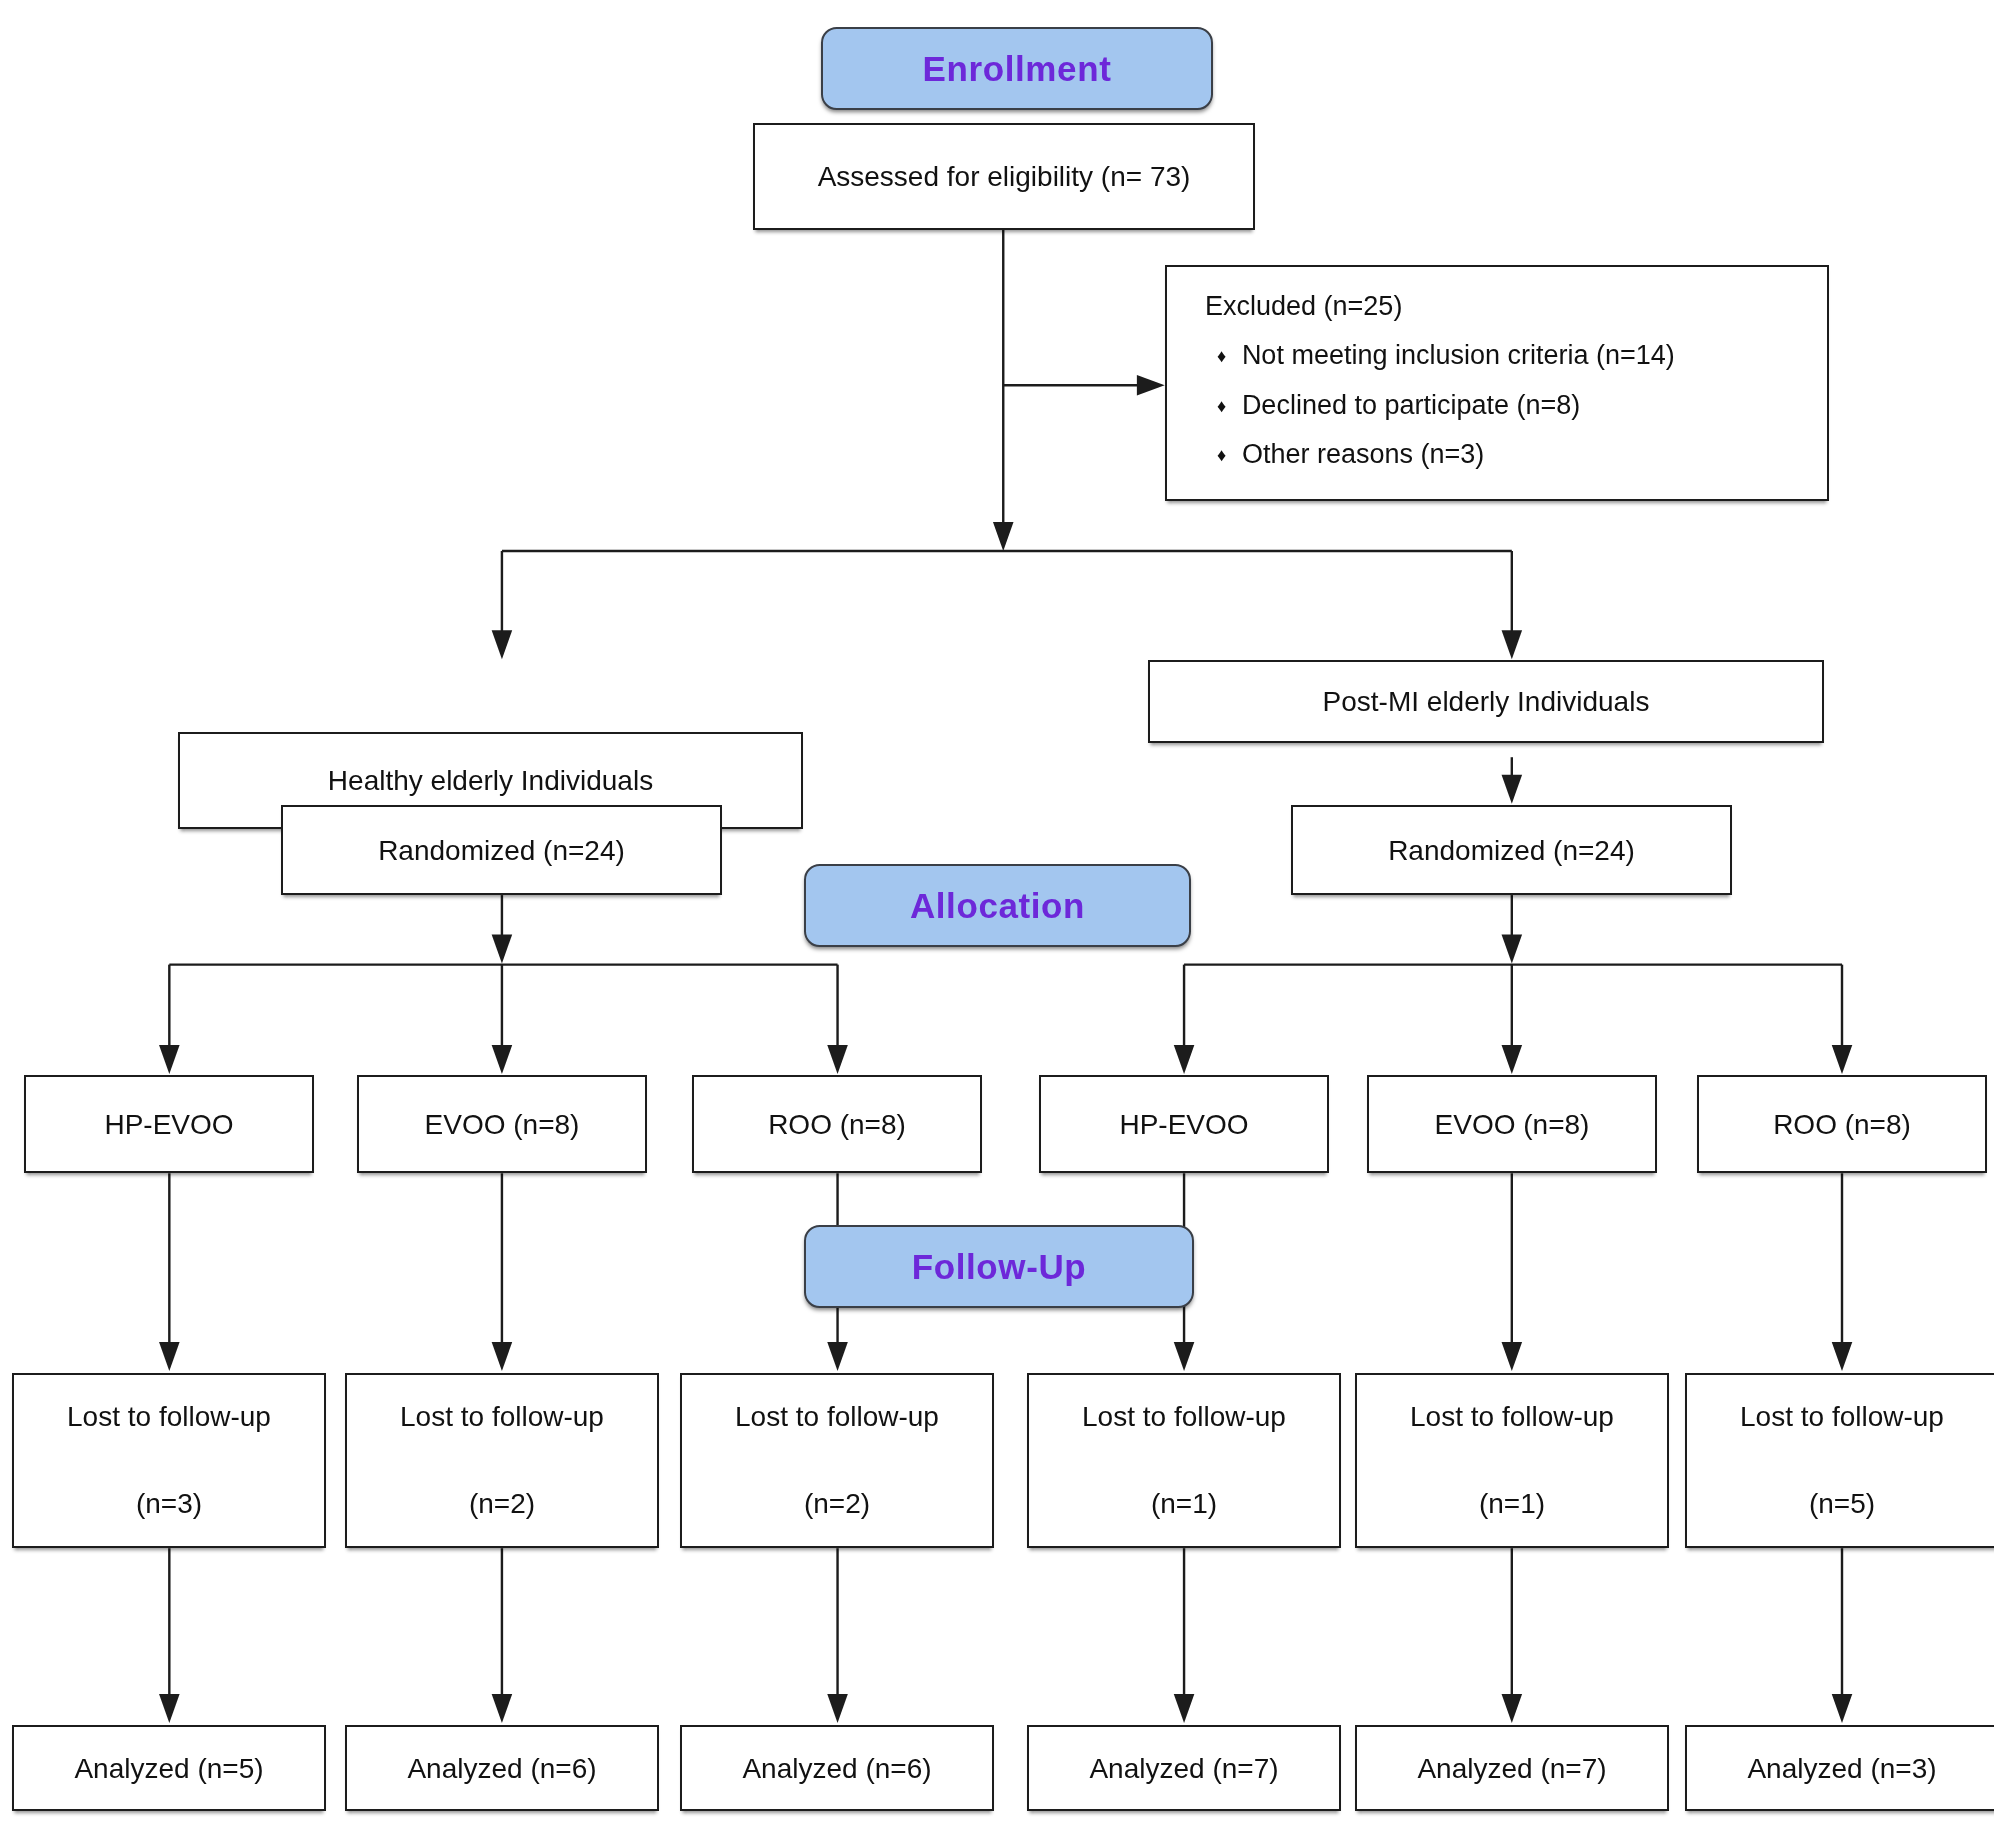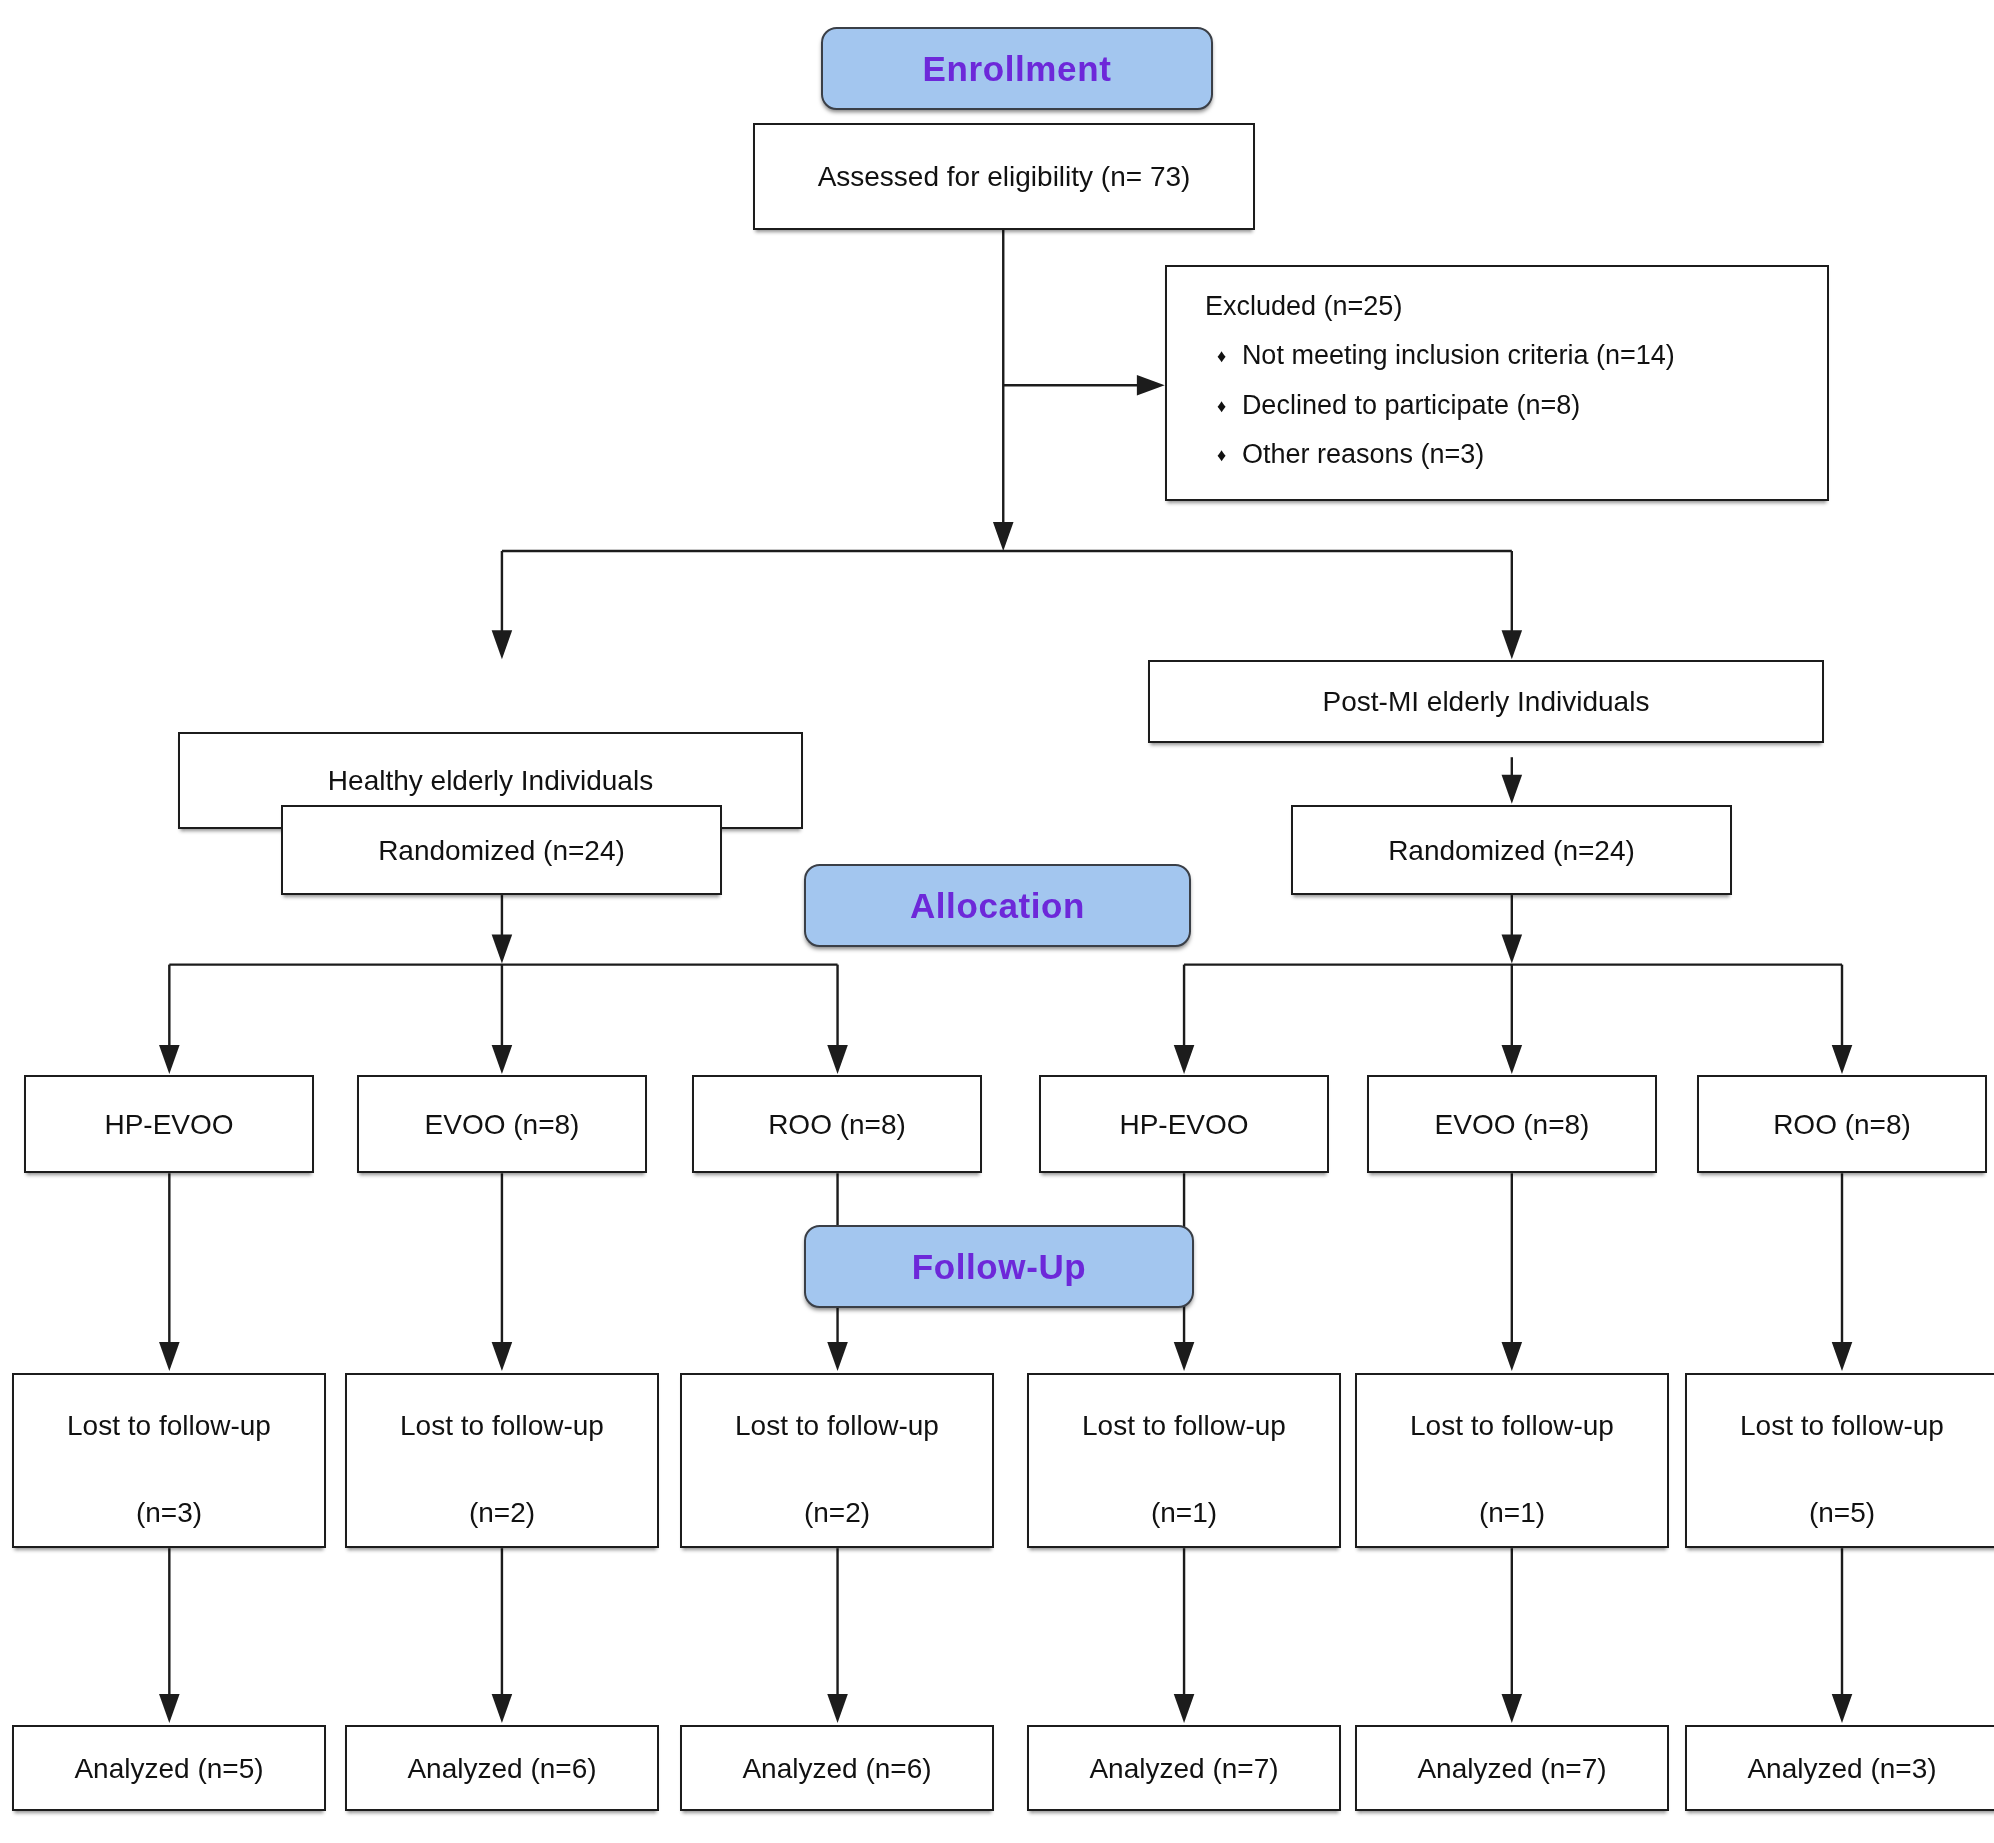--- a/index.html
+++ b/index.html
@@ -27,21 +27,21 @@
   }
   .excluded{
     align-items:flex-start;justify-content:flex-start;
     flex-direction:column;text-align:left;
     padding:23px 18px 18px 38px;font-size:27px;gap:15.7px;
   }
   .bullet-row{display:flex;align-items:baseline;gap:15.7px;padding-left:12px;}
   .bullet{font-size:18px;transform:translateY(-2.4px);}
   .lost{
     flex-direction:column;justify-content:flex-start;
-    padding-top:33px;gap:52px;
+    padding-top:24px;gap:52px;
   }
 </style>
 </head>
 <body>
 
 <div id="canvas">
 
   <svg class="connectors" width="1995" height="1844" viewBox="0 0 3299 3049">
     <g stroke="#1c1c1c" stroke-width="4" fill="none">
 

